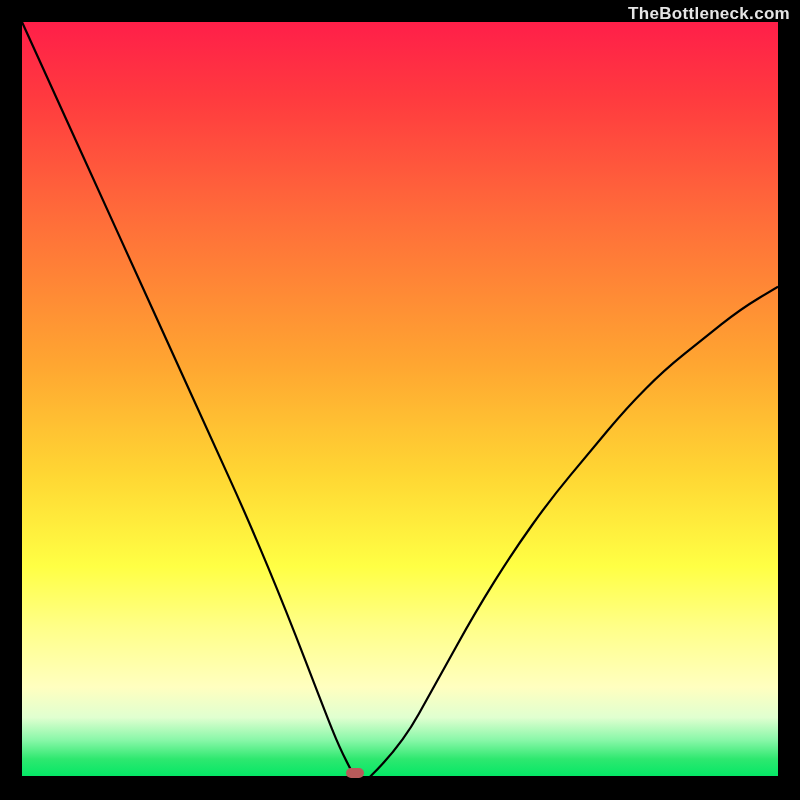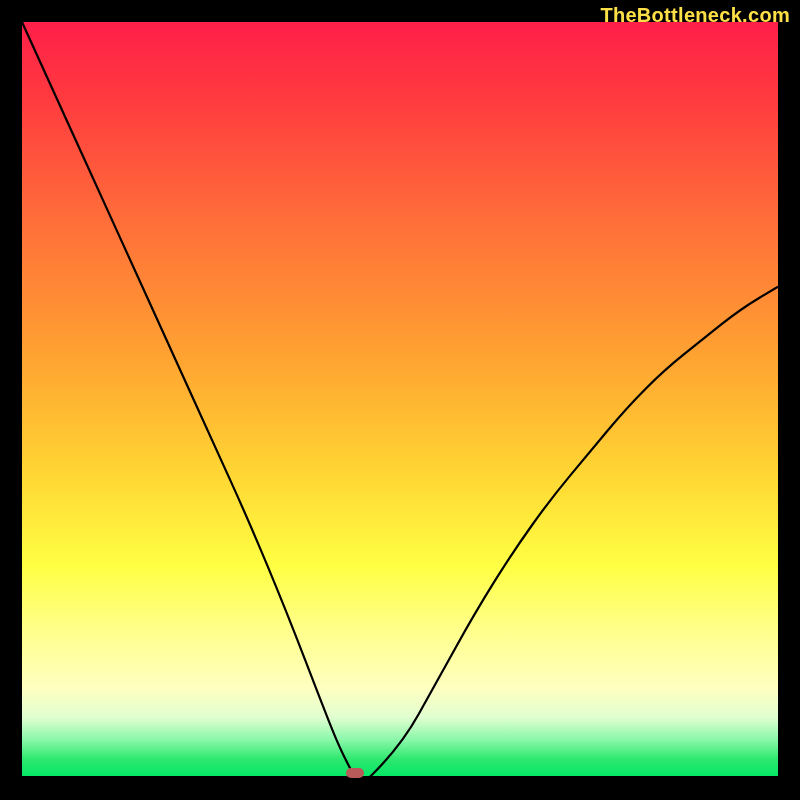--- a/index.html
+++ b/index.html
@@ -30,22 +30,22 @@
       #e0ffd0 92%,
       #88f7a8 95%,
       #2ee86f 97.5%,
       #00e765 100%
     );
   }
   .watermark {
     position: absolute;
     top: 4px;
     right: 10px;
-    color: #fde047;
-    font-size: 20px;
+    color: #e5e5e5;
+    font-size: 17px;
     font-weight: 600;
     letter-spacing: 0.3px;
     font-family: Arial, sans-serif;
   }
   svg.curve {
     position: absolute;
     left: 0;
     top: 0;
     width: 756px;
     height: 756px;

